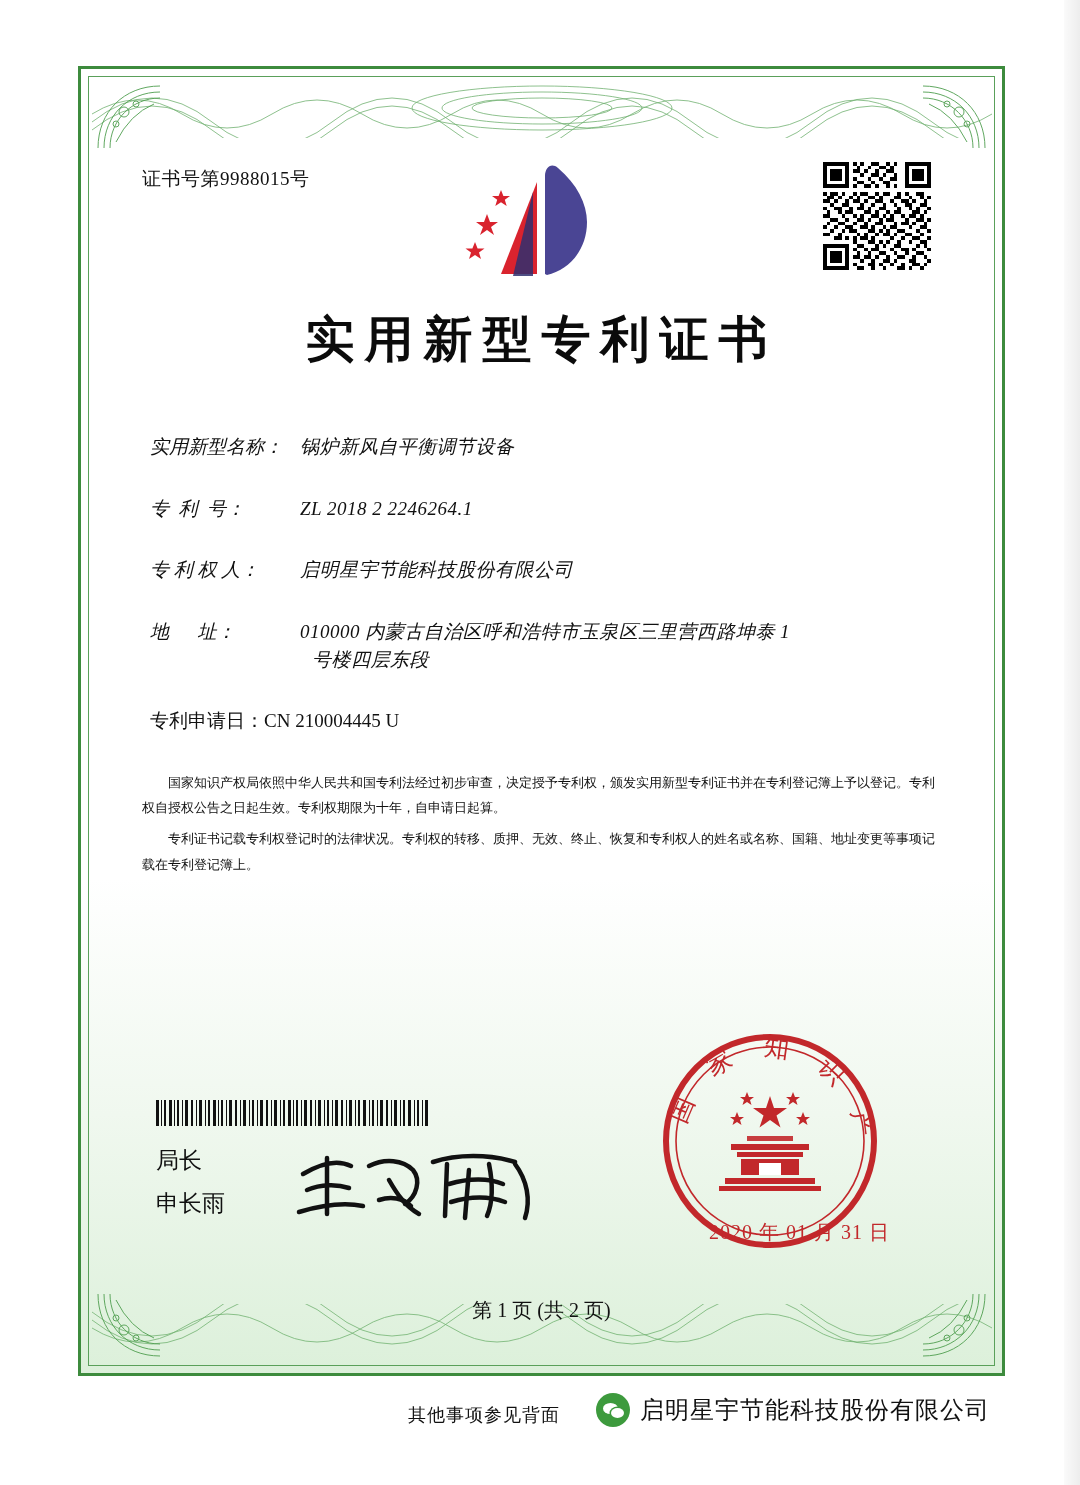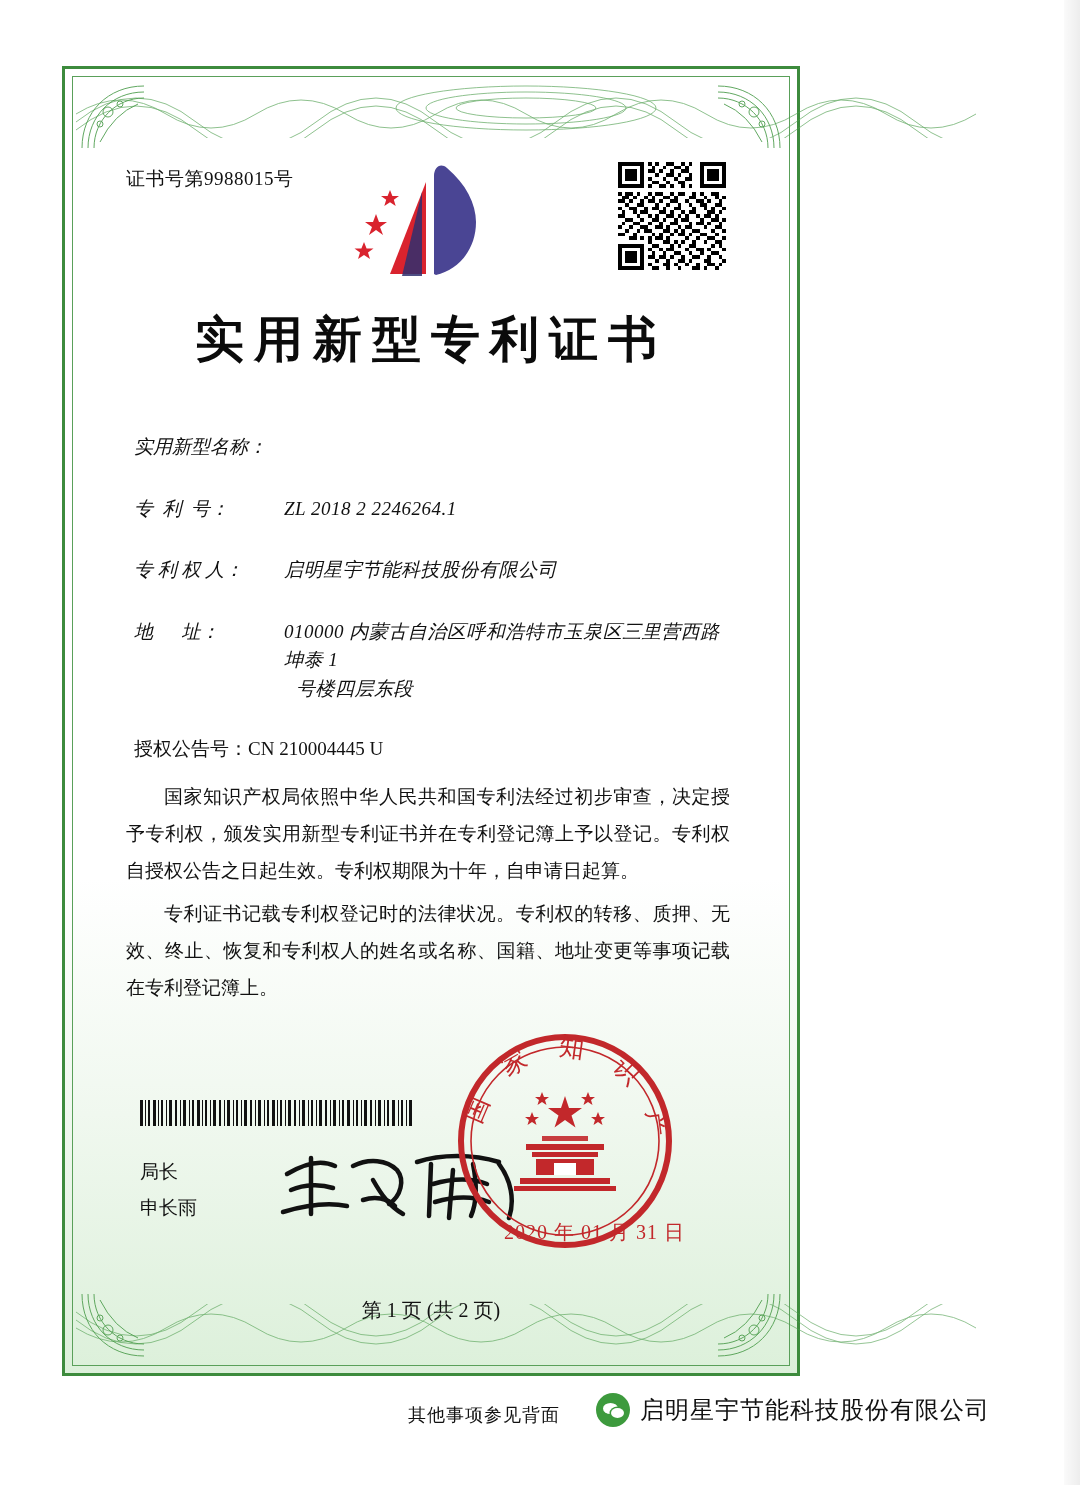--- a/index.html
+++ b/index.html
@@ -11,23 +11,23 @@
     width: 1080px;
     height: 1485px;
     font-family: "Liberation Serif", "DejaVu Serif", serif;
     position: relative;
     overflow: hidden;
   }
 
   
   .certificate {
     position: absolute;
-    left: 62px;
+    left: 78px;
     top: 66px;
-    width: 738px;
+    width: 927px;
     height: 1310px;
     background: #ffffff;
     background-image:
       linear-gradient(to bottom, #ffffff 0%, #ffffff 62%, #f0f8ef 80%, #dcf0da 100%);
     box-sizing: border-box;
   }
 
   
   .border-outer {
     position: absolute;
@@ -137,22 +137,22 @@
     display: flex;
     align-items: flex-start;
     font-size: 19px;
     color: #111;
     margin-bottom: 8px;
   }
   .row-inline .seg-label { white-space: pre; }
   .row-inline .seg-a { width: 400px; flex: 0 0 400px; }
 
   .paragraphs {
-    margin-top: 16px;
-    font-size: 19px;
+    margin-top: 36px;
+    font-size: 13px;
     line-height: 1.95;
     color: #111;
     text-align: justify;
     padding-right: 6px;
   }
   .paragraphs p {
     margin: 0 0 6px 0;
     text-indent: 2em;
   }
 
@@ -162,21 +162,21 @@
     left: 78px;
     bottom: 250px;
     width: 272px;
     height: 26px;
   }
 
   .signature-block {
     position: absolute;
     left: 78px;
     bottom: 150px;
-    font-size: 19px;
+    font-size: 23px;
     color: #111;
     line-height: 1.9;
   }
 
   .signature-script {
     position: absolute;
     left: 215px;
     bottom: 148px;
     width: 260px;
     height: 88px;
@@ -585,20 +585,21 @@
           <rect x="26" y="28" width="1" height="1"></rect>
       </g>
     </svg>
 
     <div class="title">实用新型专利证书</div>
 
     <div class="fields">
 
       <div class="field-row">
         <div class="field-label">实用新型名称：</div>
+        <div class="field-value">锅炉新风自平衡调节设备</div>
       </div>
 
 
       <div class="field-row">
         <div class="field-label">专  利  号：</div>
         <div class="field-value">ZL 2018 2 2246264.1</div>
       </div>
 
 
       <div class="field-row">
@@ -609,21 +610,21 @@
       <div class="field-row">
         <div class="field-label">地      址：</div>
         <div class="field-value">
           <span>010000  内蒙古自治区呼和浩特市玉泉区三里营西路坤泰 1</span>
           <span class="wrap2">号楼四层东段</span>
         </div>
       </div>
 
       <div class="row-inline">
         <div>
-          <span class="seg-label">授权公告号：</span><span>CN 210004445 U</span>
+          <span class="seg-label">专利申请日：</span><span>CN 210004445 U</span>
         </div>
       </div>
 
     </div>
 
     <div class="paragraphs">
       <p>国家知识产权局依照中华人民共和国专利法经过初步审查，决定授予专利权，颁发实用新型专利证书并在专利登记簿上予以登记。专利权自授权公告之日起生效。专利权期限为十年，自申请日起算。</p>
       <p>专利证书记载专利权登记时的法律状况。专利权的转移、质押、无效、终止、恢复和专利权人的姓名或名称、国籍、地址变更等事项记载在专利登记簿上。</p>
     </div>
 

